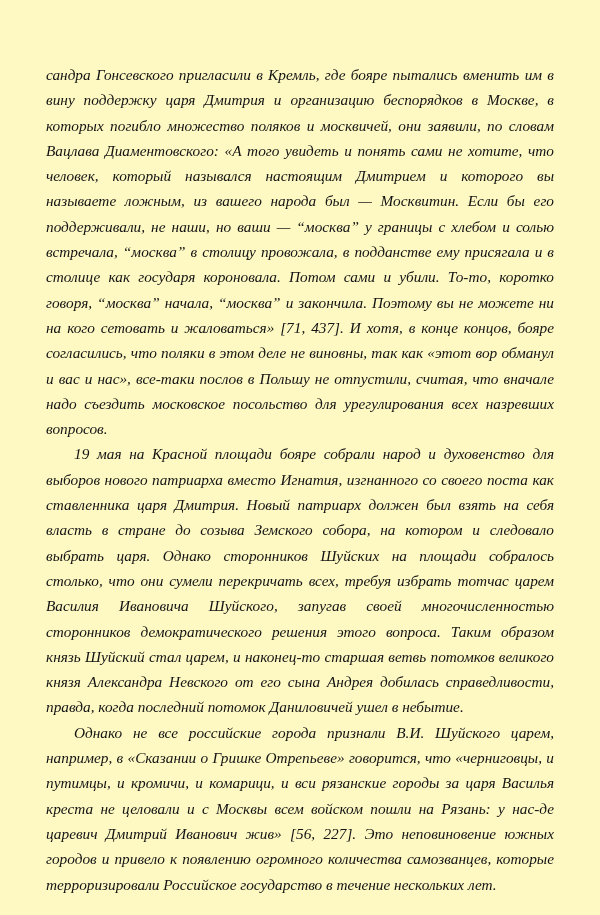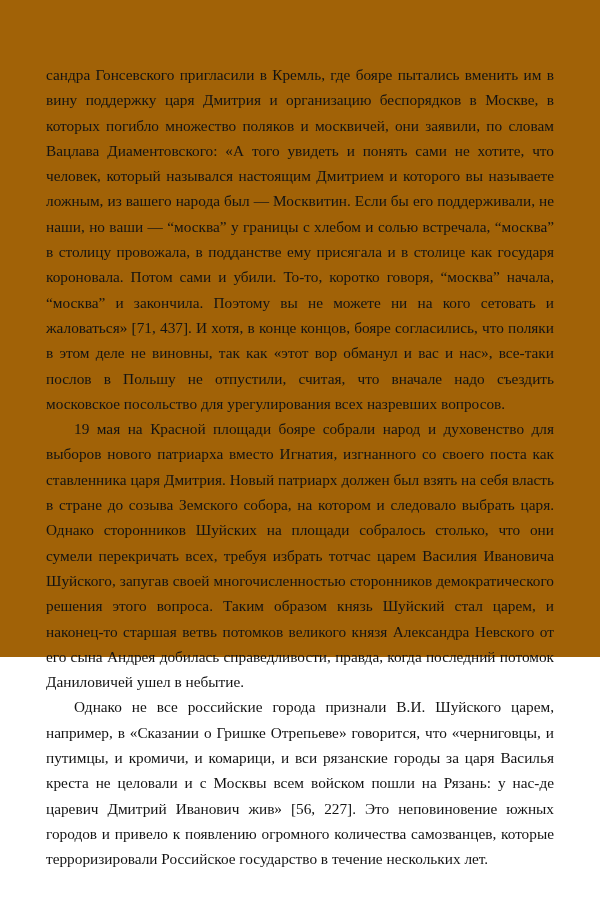--- a/index.html
+++ b/index.html
@@ -9,24 +9,25 @@
   body {
     width: 600px;
     height: 915px;
     background: #ffffff;
     font-family: "Liberation Serif", serif;
     color: #111111;
   }
   .page {
     position: relative;
     width: 600px;
-    height: 657px;
+    height: 915px;
     box-sizing: border-box;
     padding: 62px 46px 0 46px;
-    background: #a16207;
+    background: #fef9c3;
+    font-style: italic;
   }
   .body-text {
     font-size: 15.3px;
     line-height: 25.3px;
     text-align: justify;
     text-justify: inter-word;
     color: #131313;
     hyphens: manual;
   }
   .body-text p {

